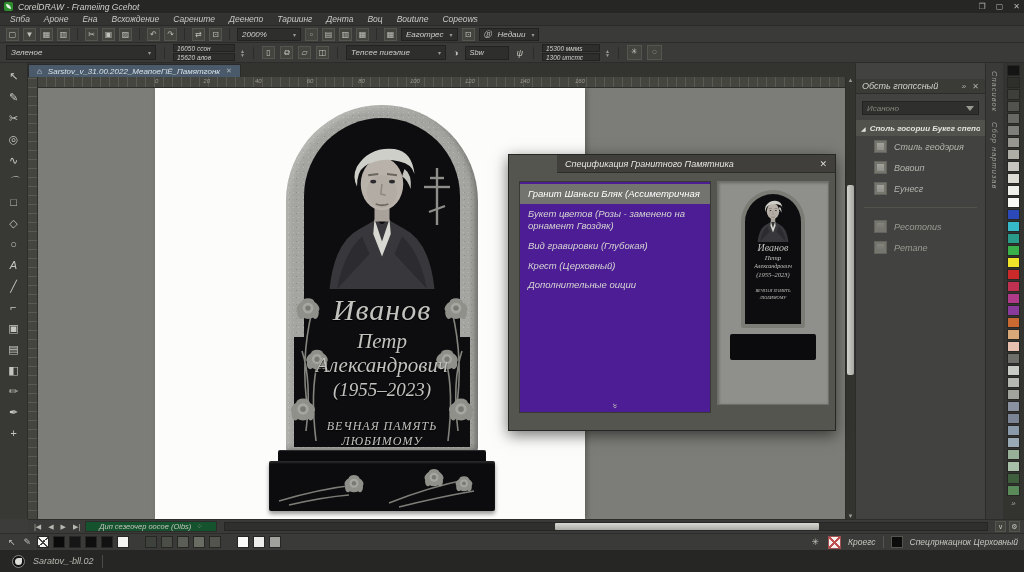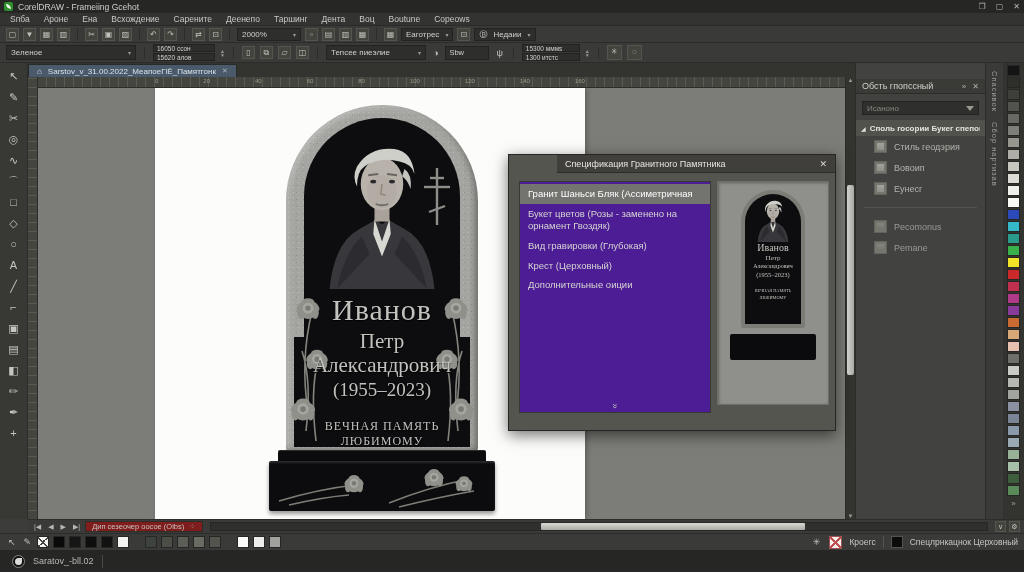--- a/index.html
+++ b/index.html
@@ -1,18 +1,18 @@
 <!DOCTYPE html>
 <html><head>
 <meta charset="utf-8">
 <style>
   * { margin:0; padding:0; box-sizing:border-box; }
   html,body { width:1024px; height:572px; overflow:hidden; background:#2b2b29;
     font-family:"Liberation Sans","DejaVu Sans",sans-serif; }
-  .app { position:relative; width:1024px; height:572px; background:#3c3c3a; color:#c4c4c0; }
+  .app { position:relative; width:1024px; height:572px; background:#3c3c3a; color:#c4c4c0;font-style:italic; }
   .abs { position:absolute; }
 
   
   .titlebar { left:0; top:0; width:1024px; height:13px; background:#262624; display:flex; align-items:center; gap:5px; padding:0 4px; font-size:8.5px; color:#cfcfcb; }
   .appicon { width:9px; height:9px; background:#2f8f2f; border-radius:2px; display:inline-block; position:relative; }
   .appicon::after { content:""; position:absolute; left:2px; top:2px; width:5px; height:5px; border-radius:0 5px 0 5px; background:#eaf5ea; }
   .wincontrols { margin-left:auto; display:flex; gap:10px; font-size:8px; color:#b8b8b4; }
   .menubar { left:0; top:13px; width:1024px; height:13px; background:#333331; display:flex; align-items:center; gap:14px; padding:0 10px; font-size:8.5px; color:#c8c8c4; border-bottom:1px solid #2a2a28; }
   .menubar span { cursor:default; }
 
@@ -103,21 +103,21 @@
   .vtabs { left:985px; top:63px; width:18px; height:456px; background:#3a3a38; border-left:1px solid #2c2c2a; display:flex; flex-direction:column; gap:10px; padding-top:8px; align-items:center; }
   .vtab { writing-mode:vertical-rl; font-size:7.5px; color:#a0a09a; letter-spacing:1px; }
 
   .rpalette { left:1003px; top:63px; width:21px; height:469px; background:#33332f; display:flex; flex-direction:column; align-items:center; padding-top:2px; gap:1px; }
   .sw { width:13px; height:11px; border:1px solid #262624; flex:none; }
   .rpal-more { font-size:8px; color:#a0a09a; margin-top:2px; }
 
   
   .navrow { left:28px; top:519px; width:996px; height:14px; background:#3a3a38; display:flex; align-items:center; padding:0 4px; gap:3px; border-top:1px solid #2c2c2a; font-size:8px; }
   .navbtn { color:#b8b8b2; font-size:7px; padding:0 2px; }
-  .pagetab { background:#7f1d1d; border:1px solid #2c2c2a; color:#c4c4be; font-size:7.5px; height:11px; display:flex; align-items:center; padding:0 6px; gap:5px; }
+  .pagetab { background:#14532d; border:1px solid #2c2c2a; color:#c4c4be; font-size:7.5px; height:11px; display:flex; align-items:center; padding:0 13px; gap:5px; }
   .hscroll { flex:1; height:9px; background:#2f2f2d; border:1px solid #262624; position:relative; margin:0 4px; }
   .hthumb { position:absolute; left:330px; top:0; width:264px; height:7px; background:linear-gradient(#d8d8d4,#aaaaa4); border-radius:1px; }
   .minibtn { width:11px; height:11px; border:1px solid #55554f; background:#44443f; color:#c2c2bc; font-size:7px; line-height:9px; text-align:center; }
 
   .statusbar { left:0; top:533px; width:1024px; height:17px; background:#3a3a38; display:flex; align-items:center; gap:4px; padding:0 6px; border-top:1px solid #2c2c2a; font-size:8.5px; }
   .st-ic { color:#c0c0ba; font-size:9px; padding:0 2px; }
   .bsw { width:12px; height:12px; border:1px solid #262624; flex:none; }
   .bsw.none { background:#f4f4f2; position:relative; }
   .bsw.none::after { content:""; position:absolute; inset:0; background:
     linear-gradient(45deg,transparent 45%,#444 45%,#444 55%,transparent 55%),
@@ -229,21 +229,21 @@
     </div>
     <span class="tbtn">⊡</span>
     <div class="combo">
       <span>Ⓑ</span>
       <span>Недаии</span>
       <span class="car">▾</span>
     </div>
   </div>
 
   <div class="abs propbar">
-    <div class="combo" style="width:130px; height:15px">
+    <div class="combo" style="width:150px; height:15px">
       <span>Зеленое</span>
       <span class="car" style="margin-left:auto">▾</span>
     </div>
     <span class="tsep"></span>
     <div class="fieldcol">
       <div class="field" style="width:62px">16050 ссон</div>
       <div class="field" style="width:62px">15620 алов</div>
     </div>
     <span class="spin">▲<br>▼</span>
     <span class="tsep"></span>

